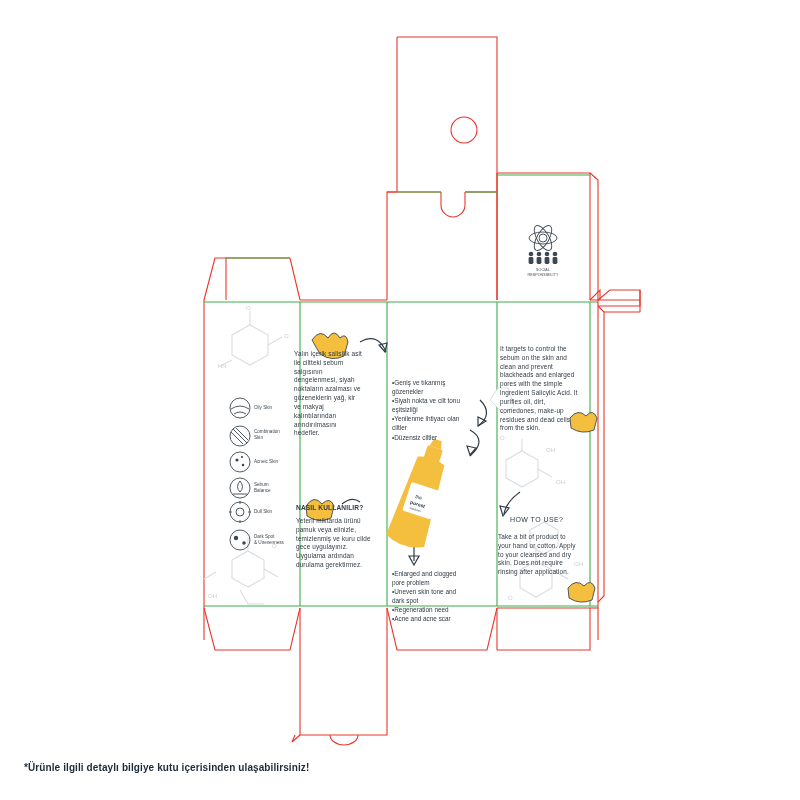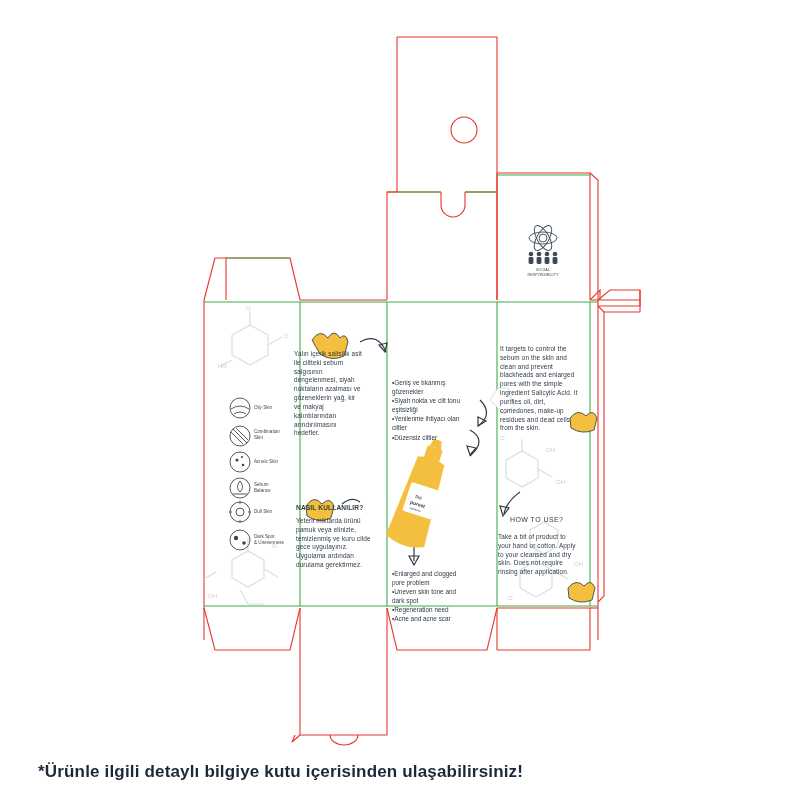--- a/index.html
+++ b/index.html
@@ -74,23 +74,23 @@
   }
   .howto {
     position: absolute;
     color: #2f3a45;
     font-size: 7px;
     letter-spacing: 0.06em;
     font-family: "Liberation Sans", sans-serif;
   }
   #footnote {
     position: absolute;
-    left: 38px;
+    left: 24px;
     top: 762px;
-    font-size: 17px;
+    font-size: 10px;
     font-weight: bold;
     color: #1b2a3a;
     font-family: "Liberation Sans", sans-serif;
     letter-spacing: 0.01em;
   }
   .brand-name { fill: #2f3a45; font-size: 5px; font-family: "Liberation Sans", sans-serif; }
   .brand-sub { fill: #2f3a45; font-size: 3px; font-family: "Liberation Sans", sans-serif; }
 </style>
 </head>
 <body>

